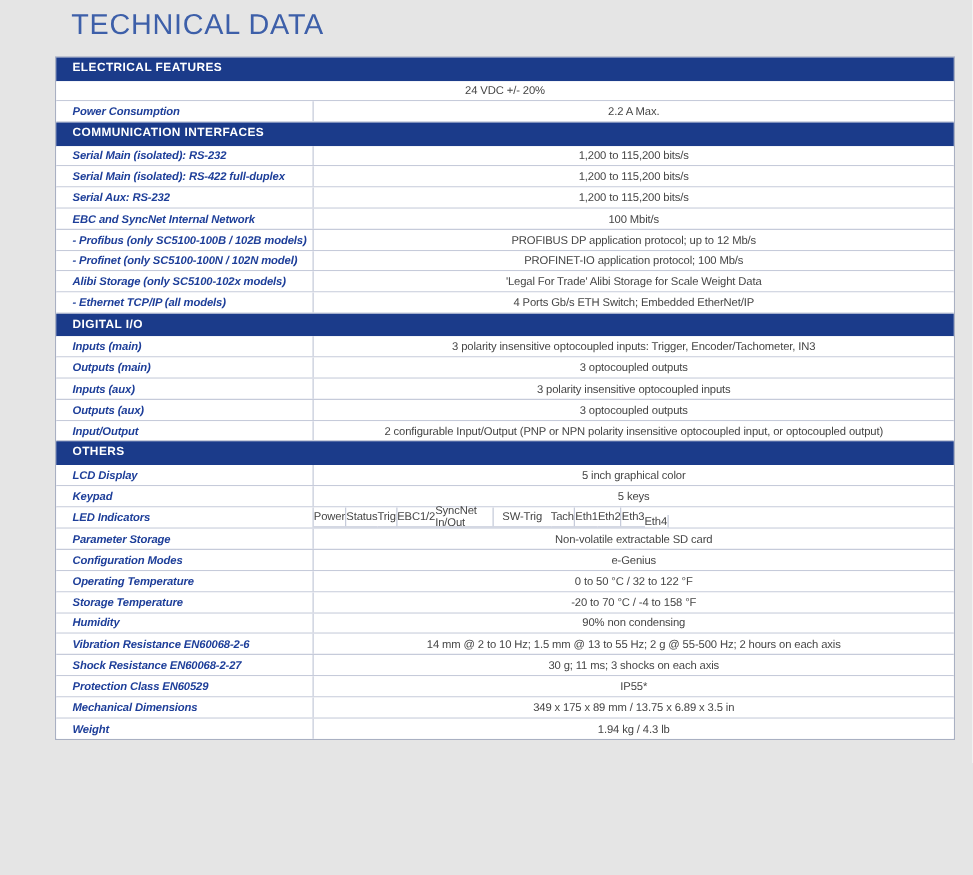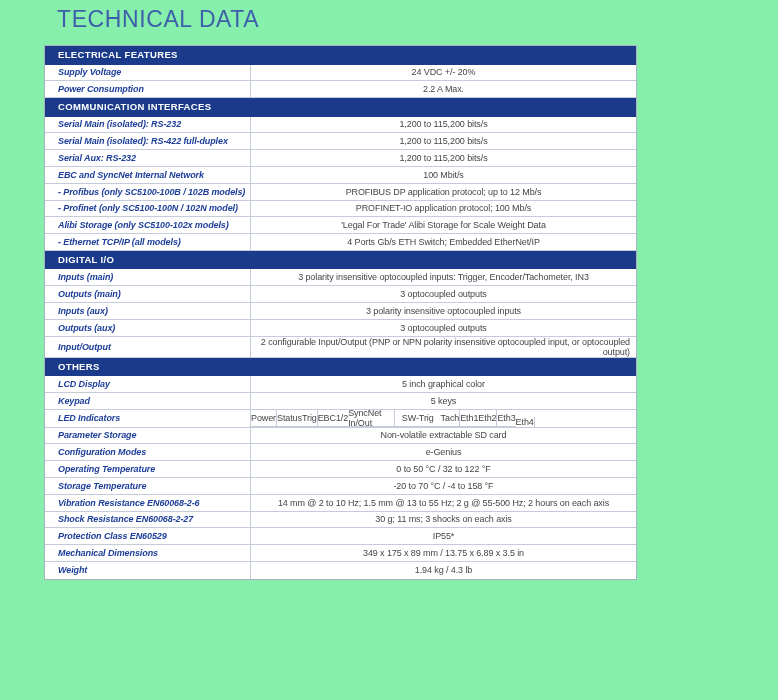--- a/index.html
+++ b/index.html
@@ -10,28 +10,28 @@
     --border:#c6cbda;
     --outer:#a9b0c2;
     --footnote:#57585a;
   }
   html,body{margin:0;padding:0;}
   body{
     width:778px;height:700px;background:#ffffff;
     font-family:"Liberation Sans", sans-serif;
     -webkit-font-smoothing:antialiased;
   }
-  .page{position:relative;width:778px;height:700px;background:#86efac;overflow:hidden;}
+  .page{position:relative;width:778px;height:700px;background:#e5e5e5;overflow:hidden;}
   .page-title{
     margin:0;position:absolute;left:57px;top:6px;
     font-size:23px;font-weight:normal;letter-spacing:0.6px;
     color:var(--title);
   }
   .spec-table{
-    position:absolute;left:44px;top:45px;width:593px;
+    position:absolute;left:44px;top:45px;width:720px;
     border:1px solid var(--outer);
     box-sizing:border-box;
     background:#fff;
   }
   .bar{
     height:18.5px;line-height:18.5px;background:var(--bar);
     color:#ffffff;font-weight:bold;font-size:9.5px;letter-spacing:0.35px;
     padding-left:13px;box-sizing:border-box;
   }
   .row{
@@ -70,21 +70,20 @@
   }
 </style>
 </head>
 <body>
 
 <div class="page">
   <h1 class="page-title">TECHNICAL DATA</h1>
   <div class="spec-table" id="spec-table">
       <div class="bar">ELECTRICAL FEATURES</div>
       <div class="row">
-        <div class="cell-label">Supply Voltage</div>
         <div class="cell-value">24 VDC +/- 20%</div>
       </div>
       <div class="row">
         <div class="cell-label">Power Consumption</div>
         <div class="cell-value">2.2 A Max.</div>
       </div>
       <div class="bar">COMMUNICATION INTERFACES</div>
       <div class="row">
         <div class="cell-label">Serial Main (isolated): RS-232</div>
         <div class="cell-value">1,200 to 115,200 bits/s</div>
@@ -184,20 +183,24 @@
         <div class="cell-label">Configuration Modes</div>
         <div class="cell-value">e-Genius</div>
       </div>
       <div class="row">
         <div class="cell-label">Operating Temperature</div>
         <div class="cell-value">0 to 50 °C / 32 to 122 °F</div>
       </div>
       <div class="row">
         <div class="cell-label">Storage Temperature</div>
         <div class="cell-value">-20 to 70 °C / -4 to 158 °F</div>
+      </div>
+      <div class="row">
+        <div class="cell-label">Humidity</div>
+        <div class="cell-value">90% non condensing</div>
       </div>
       <div class="row">
         <div class="cell-label">Vibration Resistance EN60068-2-6</div>
         <div class="cell-value">14 mm @ 2 to 10 Hz; 1.5 mm @ 13 to 55 Hz; 2 g @ 55-500 Hz; 2 hours on each axis</div>
       </div>
       <div class="row">
         <div class="cell-label">Shock Resistance EN60068-2-27</div>
         <div class="cell-value">30 g; 11 ms; 3 shocks on each axis</div>
       </div>
       <div class="row">

